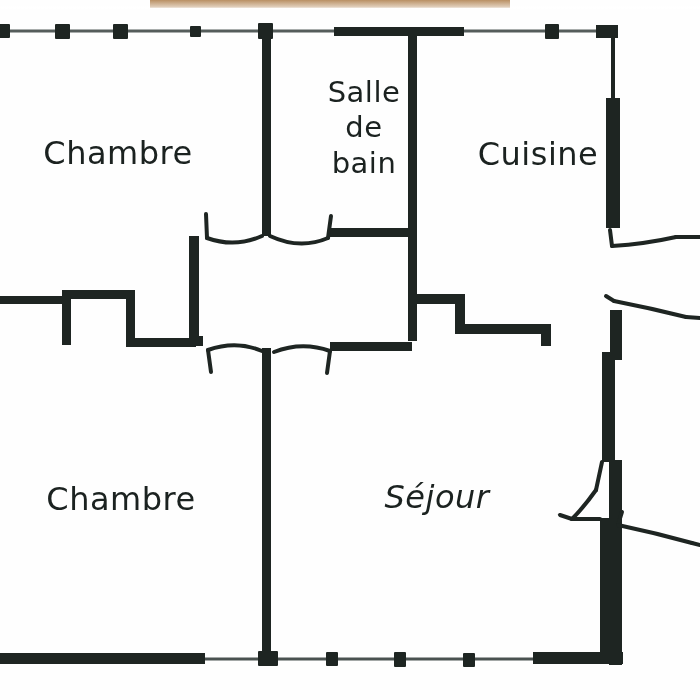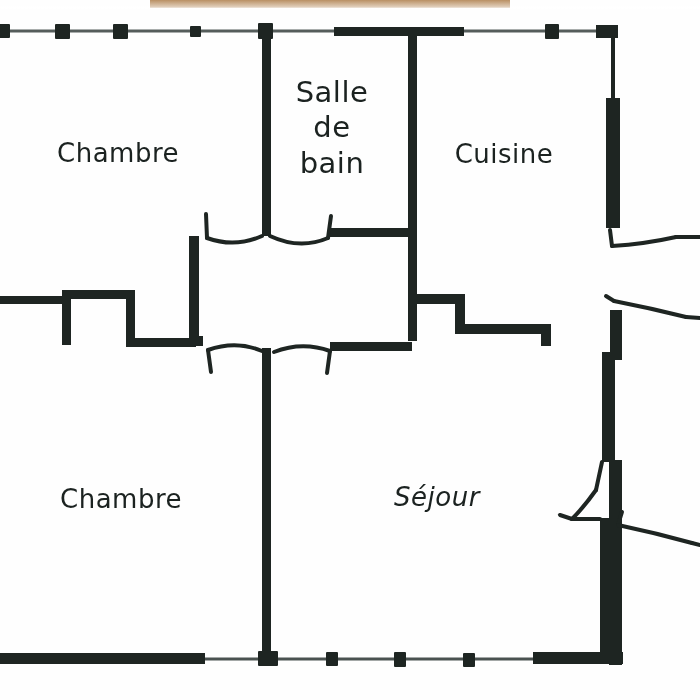--- a/index.html
+++ b/index.html
@@ -20,30 +20,31 @@
     left: 0;
     top: 0;
     width: 700px;
     height: 700px;
     display: block;
   }
   .room-label {
     position: absolute;
     color: #1b2220;
     font-family: "DejaVu Sans", sans-serif;
-    font-size: 26px;
+    font-size: 32px;
     letter-spacing: 0.5px;
     line-height: 1.22;
     text-align: center;
     white-space: pre-line;
     transform: translate(-50%, -50%);
     user-select: none;
   }
   .room-label.small {
     font-size: 29px;
+    margin-left: 32px;
   }
   
   #scan-strip {
     position: absolute;
     left: 150px;
     top: 0px;
     width: 360px;
     height: 8px;
     background: #b58a5c;
     opacity: 0.95;
@@ -197,19 +198,19 @@
     </g>
 
   </svg>
 
   <div class="room-label" style="left:118px; top:154px;">Chambre</div>
 
   <div class="room-label small" style="left:332px; top:128px;">Salle
 de
 bain</div>
 
-  <div class="room-label" style="left:504px; top:155px;">Cuisine</div>
+  <div class="room-label" style="left:538px; top:155px;">Cuisine</div>
 
   <div class="room-label" style="left:121px; top:500px;">Chambre</div>
 
   <div class="room-label" style="left:437px; top:498px;font-style:italic;">Séjour</div>
 
 </div>
 
 </body></html>

